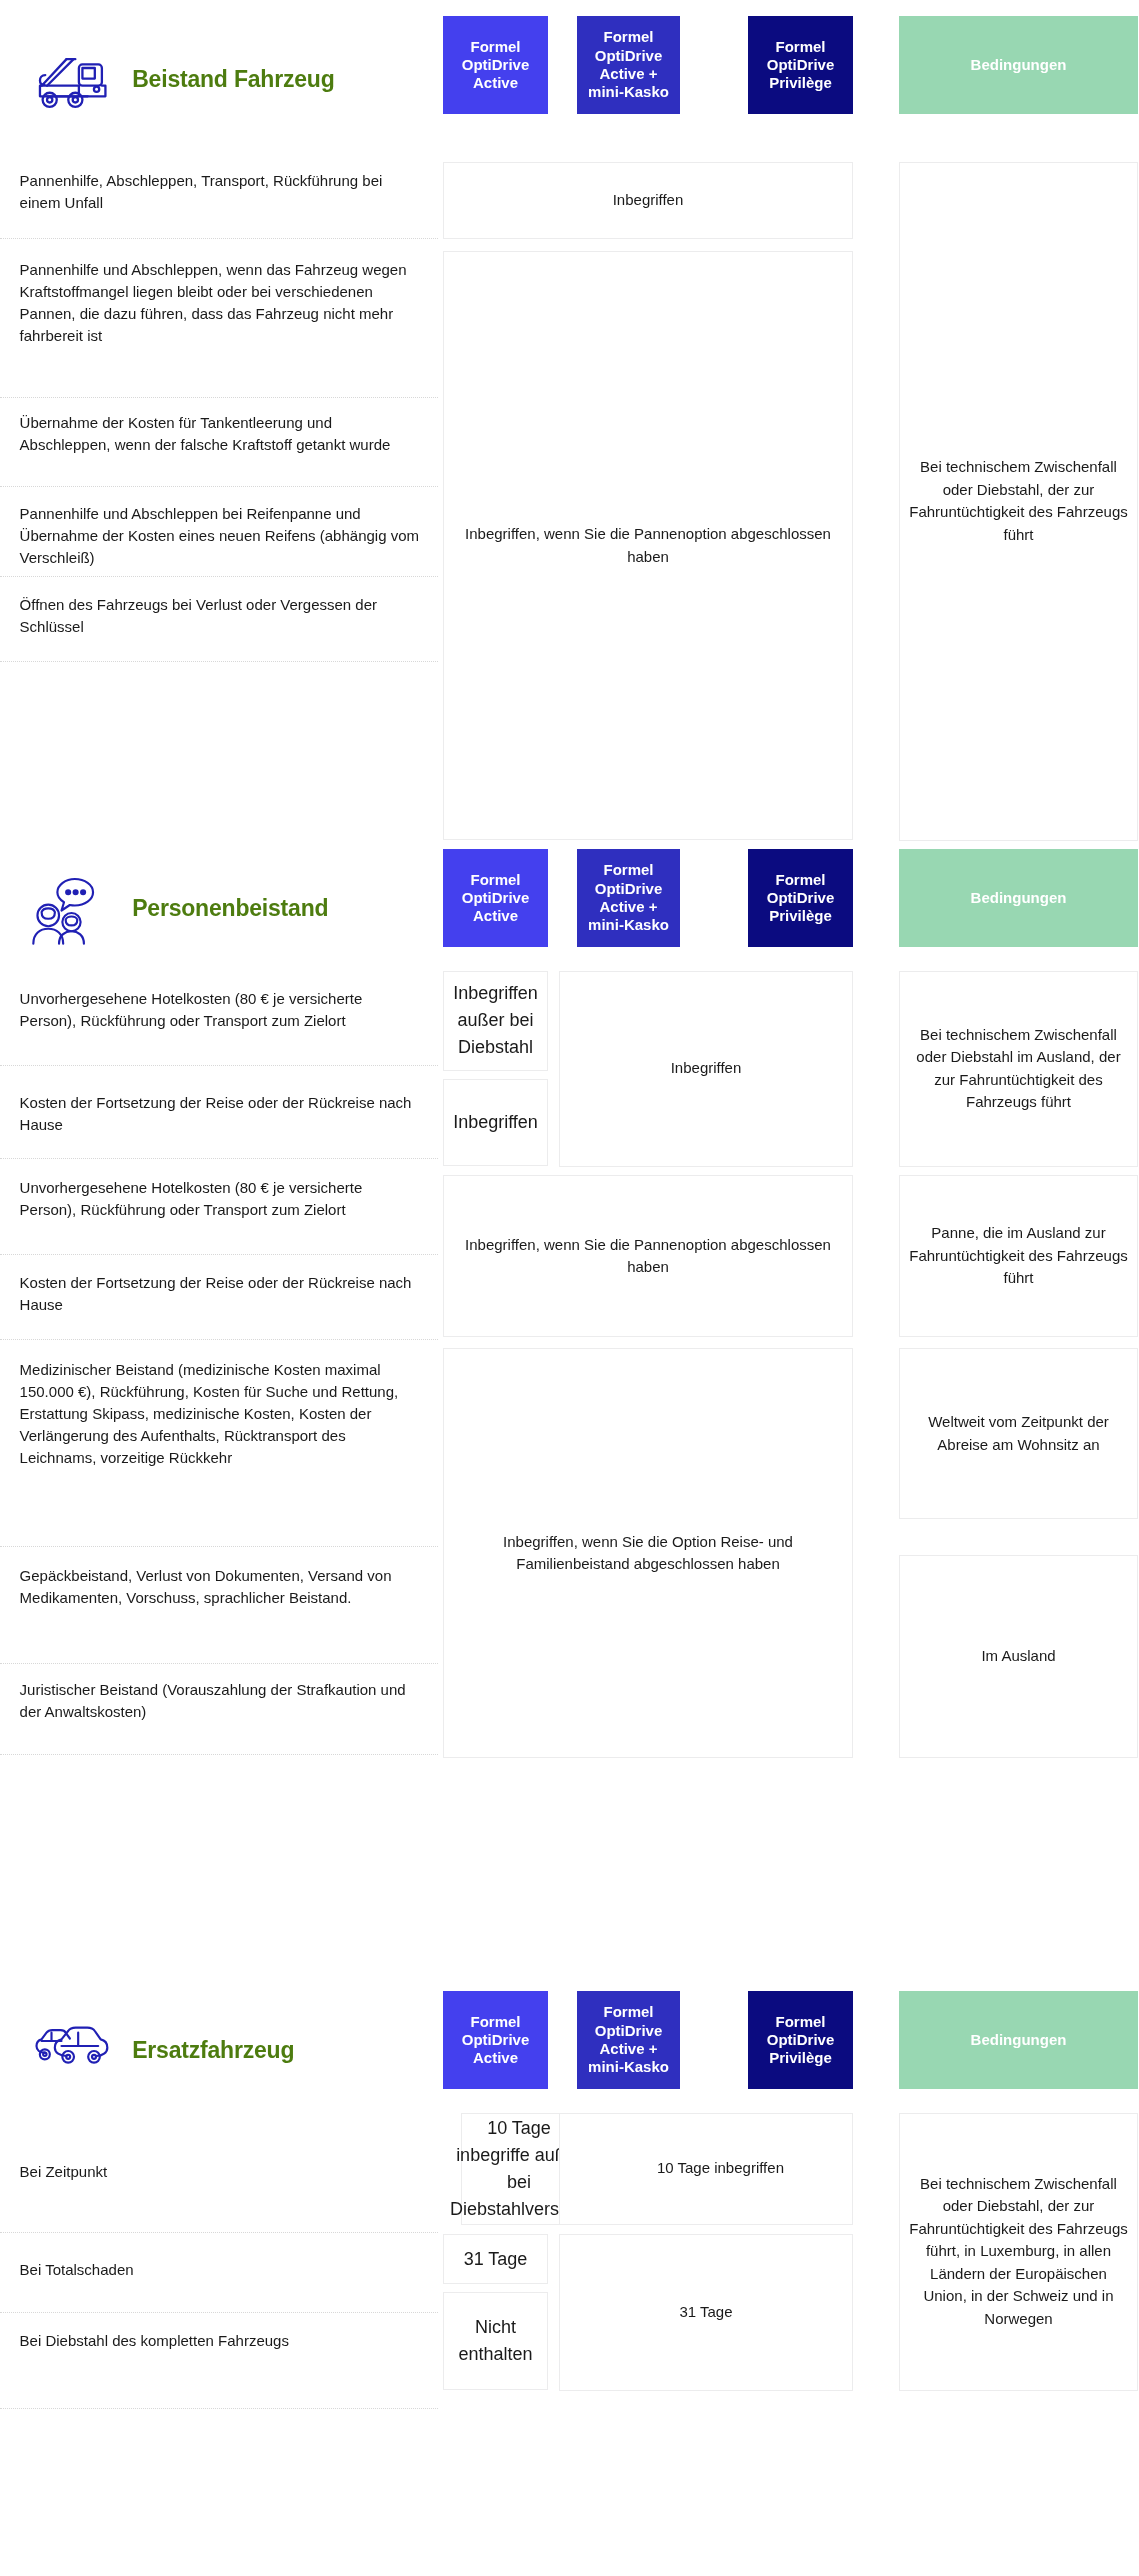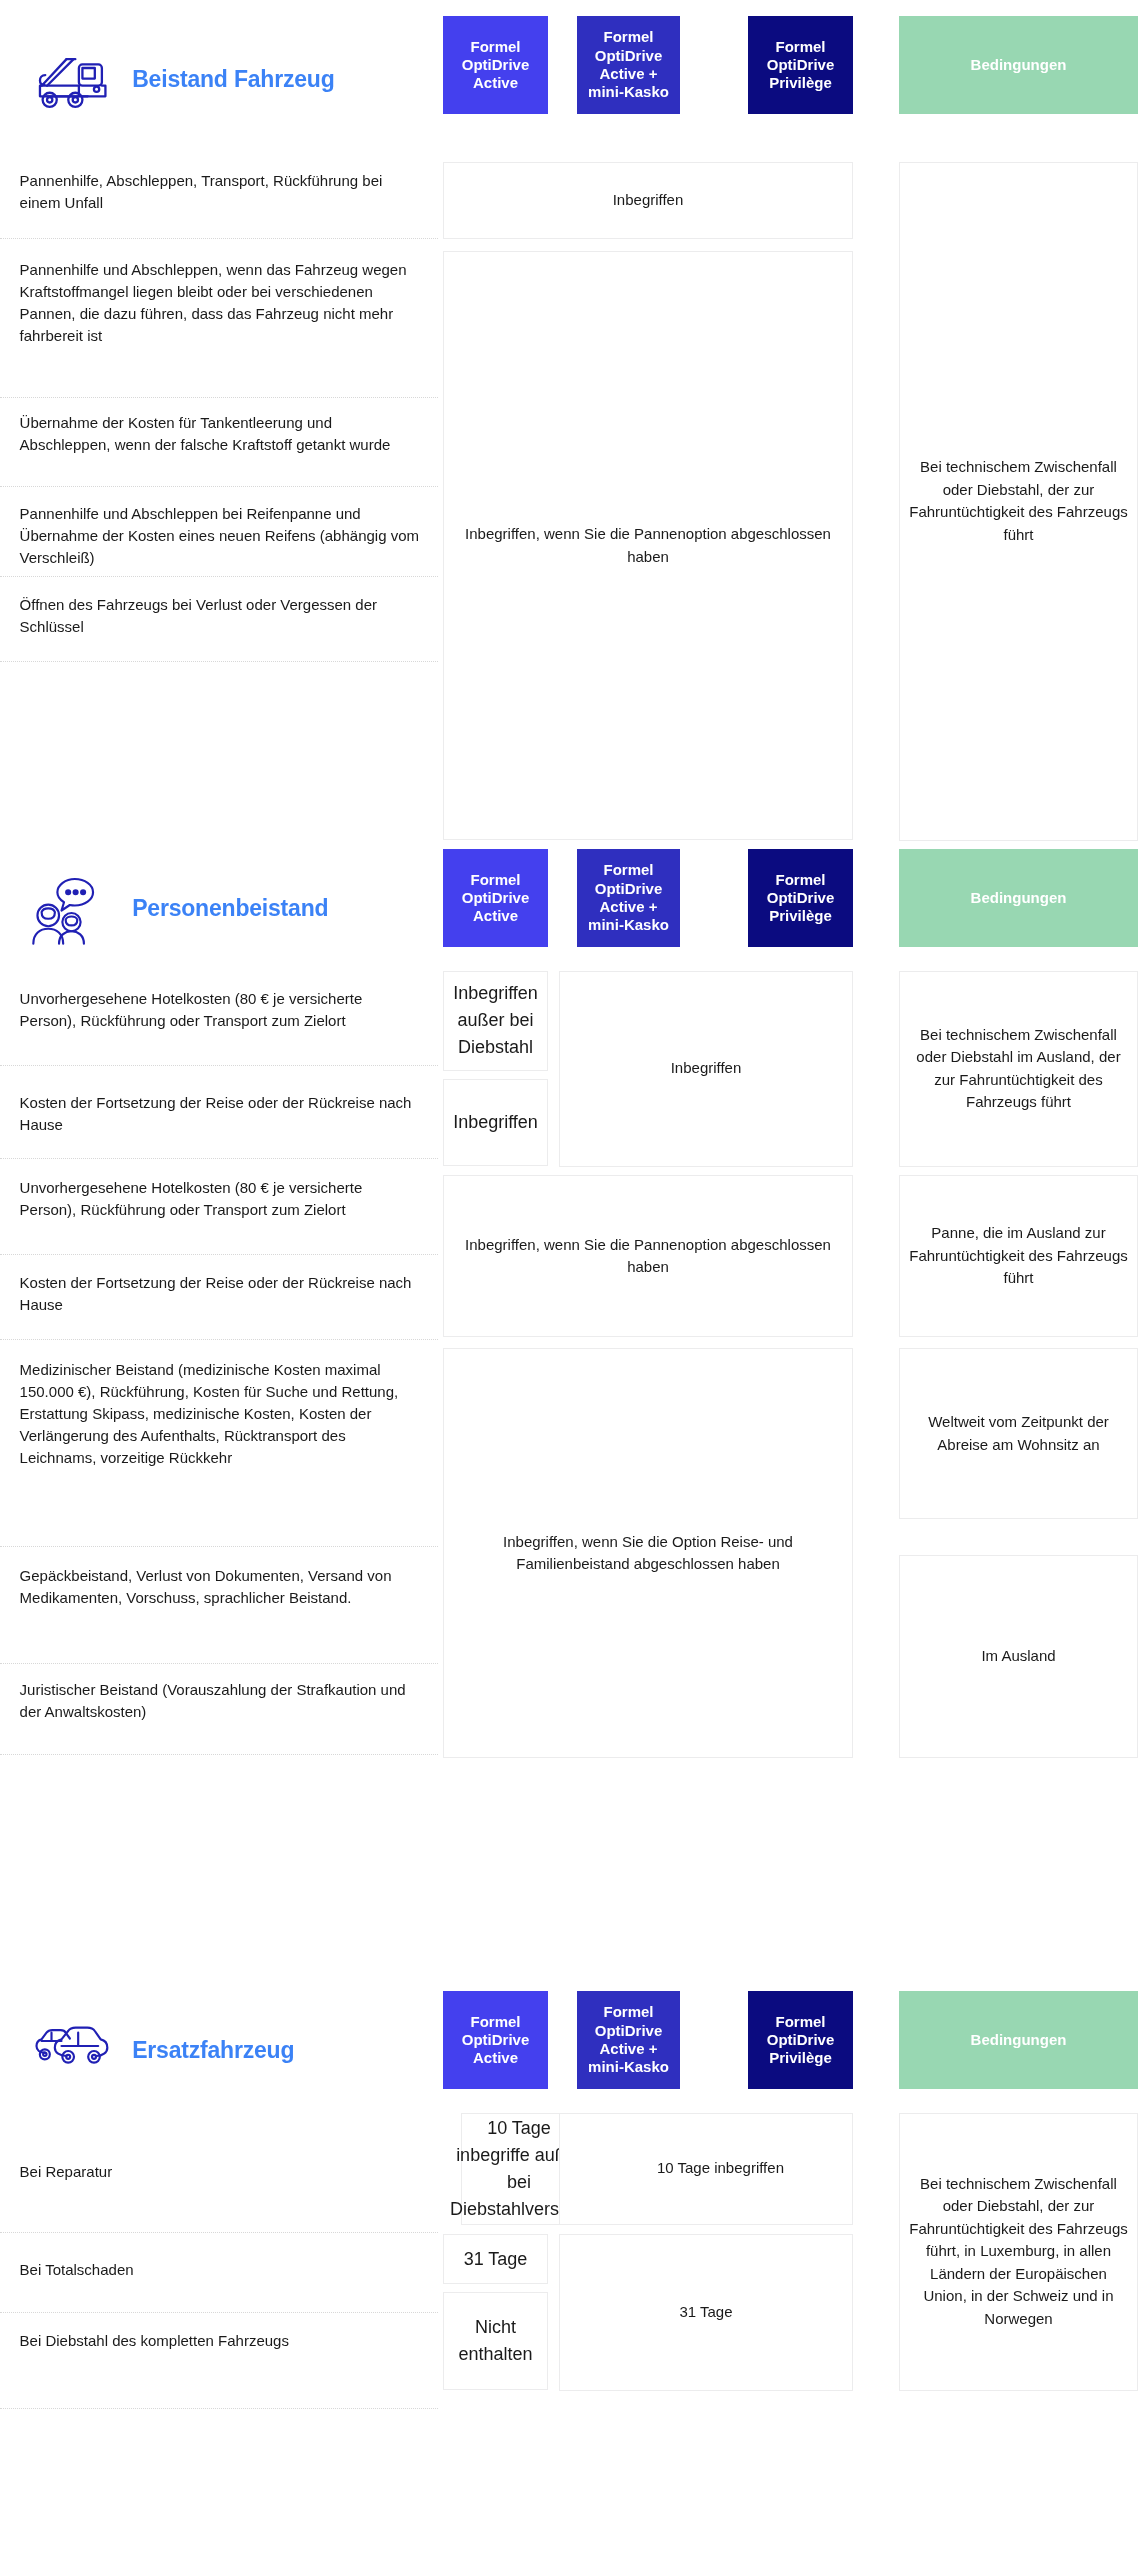--- a/index.html
+++ b/index.html
@@ -21,21 +21,21 @@
   .sec-title-wrap {
     position: absolute;
     left: 19.6px; top: 0; height: 158px;
     display: flex; align-items: center; gap: 19.6px;
   }
   .sec-icon { width: 93px; height: 69px; display: block; flex: none; }
   .sec-title {
     font-size: 23px;
     font-weight: bold;
     letter-spacing: -0.2px;
-    color: #3b82f6;
+    color: #4d7c0f;
     white-space: nowrap;
   }
 
   .hdr {
     position: absolute;
     top: 16px;
     height: 98px;
     display: flex;
     align-items: center;
     justify-content: center;
@@ -246,21 +246,21 @@
     </div>
 
     <div class="hdr c1" style="top:0px; background:#4440ee;">Formel OptiDrive Active</div>
     <div class="hdr c2" style="top:0px; background:#2f2fbf;">Formel OptiDrive Active + mini-Kasko</div>
     <div class="hdr c3" style="top:0px; background:#0b0b80;">Formel OptiDrive Privilège</div>
     <div class="hdr c4" style="top:0px; background:#98d7b2;">Bedingungen</div>
   </div>
 
   <div class="sec-body" style="height:468px;">
     <div class="labelcol" style="height:468px;">
-      <div class="row-label" style="top:52px;">Bei Reparatur</div>
+      <div class="row-label" style="top:52px;">Bei Zeitpunkt</div>
       <div class="rowline" style="top:123px;"></div>
 
       <div class="row-label" style="top:150px;">Bei Totalschaden</div>
       <div class="rowline" style="top:203px;"></div>
 
       <div class="row-label" style="top:221px;">Bei Diebstahl des kompletten Fahrzeugs</div>
       <div class="rowline" style="top:299px;"></div>
     </div>
 
     <div class="cell small" style="left:461px; top:3.6px; width:116px; height:112px;">10 Tage inbegriffe außer bei Diebstahlversuch</div>

